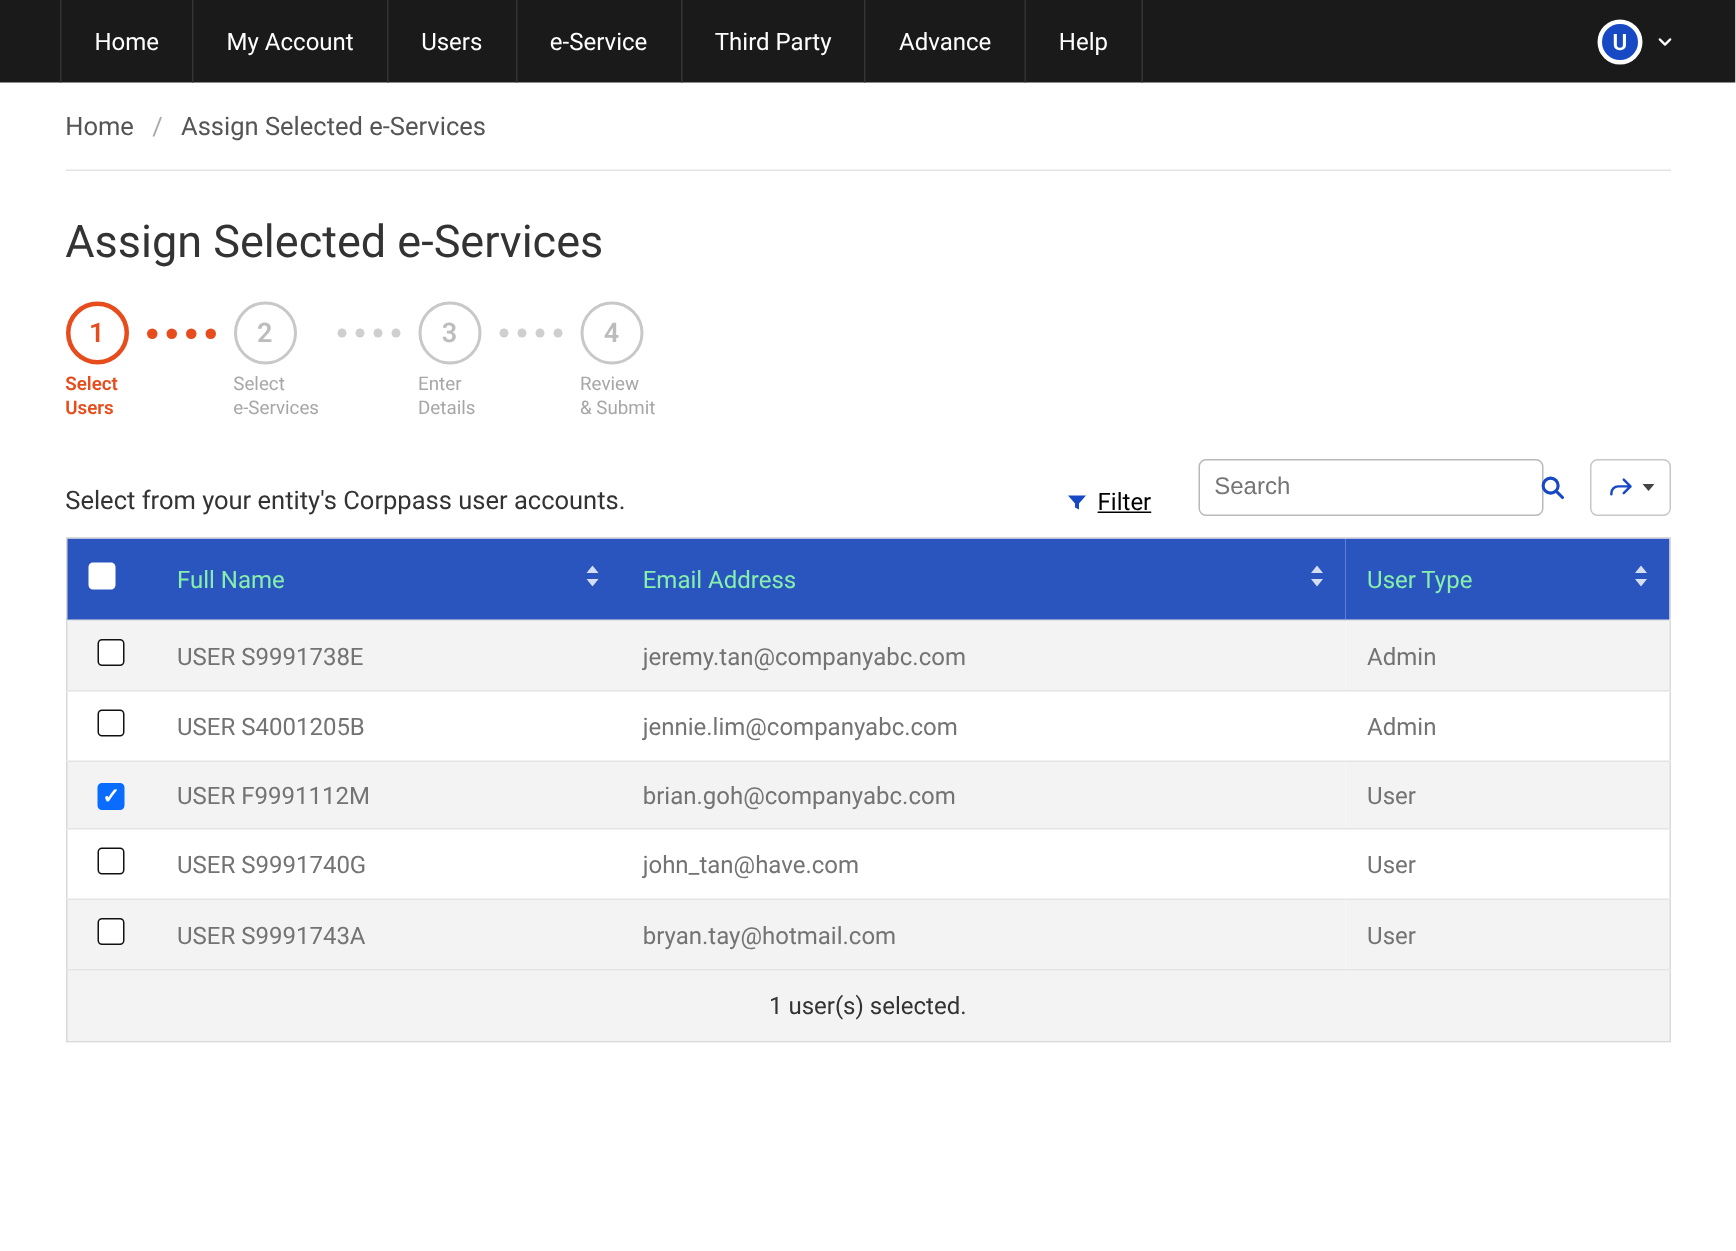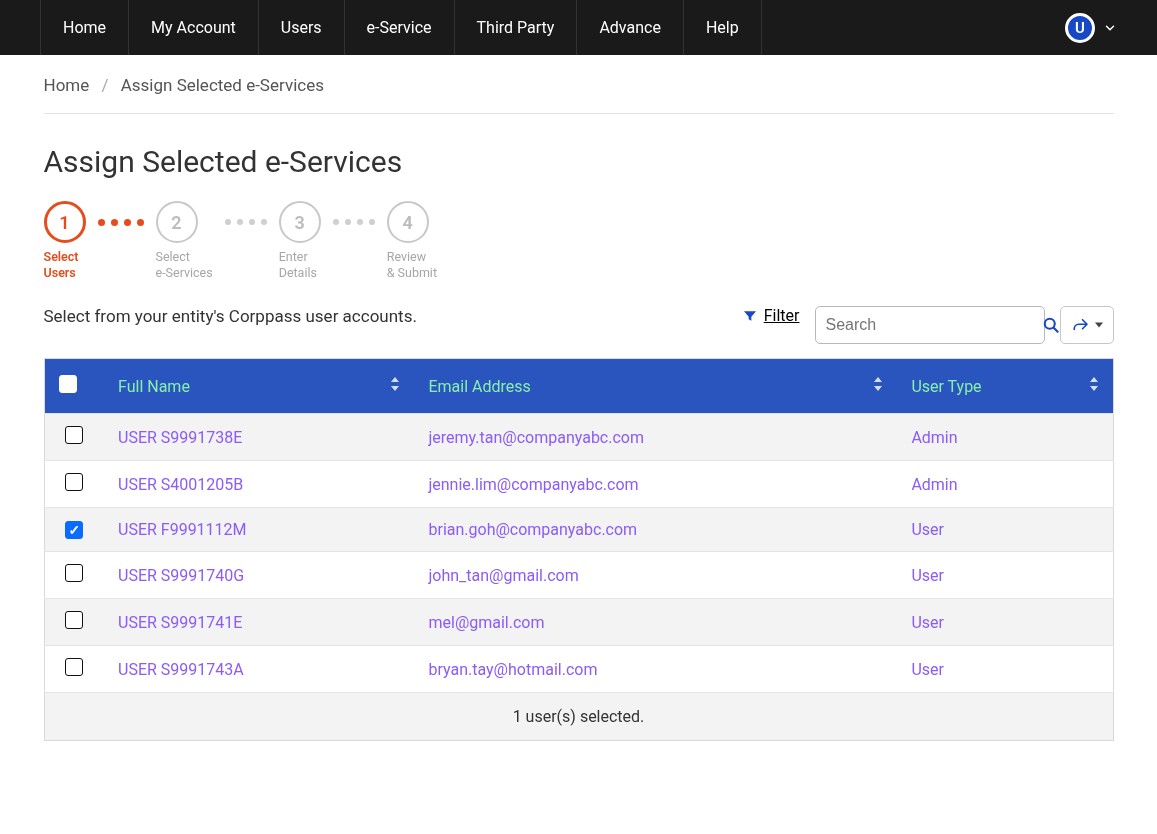--- a/index.html
+++ b/index.html
@@ -66,21 +66,21 @@
   .step.active .step-circle { border-color:#e74c1c; color:#e74c1c; border-width:3px; }
   .step-label { font-size:12.5px; color:#a7a7a7; line-height:1.25; margin-top:6px; }
   .step.active .step-label { color:#e74c1c; font-weight:600; }
   .step-dots { display:flex; gap:6px; align-items:center; height:42px; }
   .step-dots .dot { width:6px; height:6px; border-radius:50%; background:#cfcfcf; }
   .step-dots.active .dot { background:#e74c1c; width:7px; height:7px; }
 
   .help-text { font-size:17px; color:#333; margin-bottom:30px; }
 
   
-  .table-toolbar { display:flex; align-items:flex-start; margin-bottom:14px; gap:15px; }
+  .table-toolbar { display:flex; align-items:flex-end; margin-bottom:14px; gap:31px; }
   .table-toolbar .left-text { font-size:17px; flex:1; }
   .filter-link { display:flex; align-items:center; gap:6px; font-size:16px; cursor:pointer; }
   .filter-link span { text-decoration: underline; color:#000000; }
   .search-wrap {
     width:230px; height:38px;
     border:1px solid #b9b9b9; border-radius:5px;
     display:flex; align-items:center; padding:14px 10px; gap:8px;
   }
   .search-wrap input {
     border:none; outline:none; font-size:16px; flex:1;
@@ -91,21 +91,21 @@
   }
 
   
   table.users { width:100%; border-collapse: collapse; border:1px solid #d9d9d9; }
   table.users thead th {
     background:#2a55bf; color:#86efac; font-weight:400;
     padding: 16px 14px; text-align:left; font-size:16px;
   }
   th.check-col, td.check-col { width:60px; text-align:center; }
   th .sort { float:right; opacity:.8; }
-  tbody td { padding: 12px 14px; font-size:16px; color:#8b5cf6; border-top:1px solid #e4e4e4; }
+  tbody td { padding: 12px 14px; font-size:16px; color:#737373; border-top:1px solid #e4e4e4; }
   tbody tr:nth-child(odd) td { background:#f3f3f3; }
   tbody tr:nth-child(even) td { background:#fff; }
   .cb {
     width:18px; height:18px; border:1.5px solid #111; border-radius:3px; background:#fff;
     display:inline-flex; align-items:center; justify-content:center;
   }
   .cb.head { border-color:#fff; background:#fff; }
   .cb.checked { background:#0a6cff; border-color:#0a6cff; }
   .cb.checked::after { content:"✓"; color:#fff; font-size:14px; font-weight:700; line-height:1; }
 
@@ -272,27 +272,21 @@
         </tr>
         <tr>
           <td class="check-col"><span class="cb checked"></span></td>
           <td>USER F9991112M</td>
           <td>brian.goh@companyabc.com</td>
           <td>User</td>
         </tr>
         <tr>
           <td class="check-col"><span class="cb"></span></td>
           <td>USER S9991740G</td>
-          <td>john_tan@gmail.com</td>
-          <td>User</td>
-        </tr>
-        <tr>
-          <td class="check-col"><span class="cb"></span></td>
-          <td>USER S9991741E</td>
-          <td>mel@gmail.com</td>
+          <td>john_tan@have.com</td>
           <td>User</td>
         </tr>
         <tr>
           <td class="check-col"><span class="cb"></span></td>
           <td>USER S9991743A</td>
           <td>bryan.tay@hotmail.com</td>
           <td>User</td>
         </tr>
       </tbody>
     <tfoot class="table-foot">

